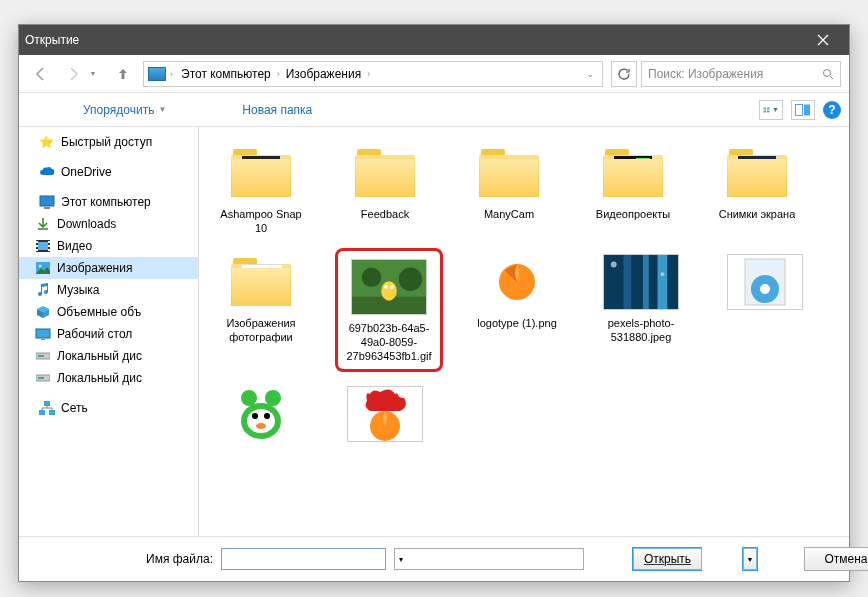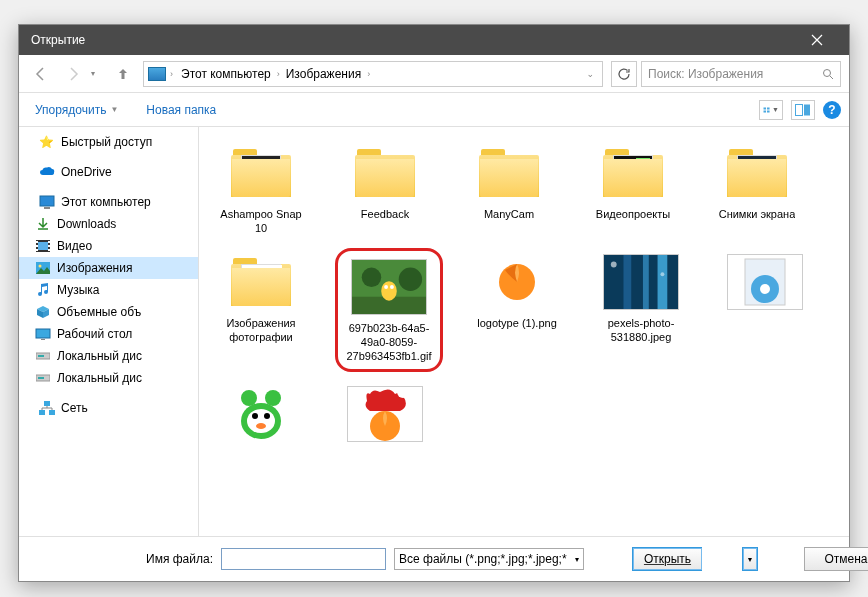--- a/index.html
+++ b/index.html
@@ -1,47 +1,47 @@
 <!DOCTYPE html>
 <html><head>
 <meta charset="utf-8">
 <style>
 * { margin: 0; padding: 0; box-sizing: border-box; font-family: 'Segoe UI', Tahoma, sans-serif; font-size: 12px; }
 body { background: #f0f0f0; width: 868px; height: 597px; position: relative; }
 .window { position: absolute; left: 18px; top: 24px; width: 832px; height: 558px; background: #fff; border: 1px solid #888; box-shadow: 0 5px 20px rgba(0,0,0,0.3); display: flex; flex-direction: column; }
-.titlebar { height: 30px; background: #4a4a4a; color: #fff; display: flex; align-items: center; padding: 0 12px; }
+.titlebar { height: 30px; background: #4a4a4a; color: #fff; display: flex; align-items: center; padding: 0 6px; }
 .titlebar-text { flex: 1; font-size: 12px; }
 .close-btn { width: 40px; height: 30px; display: flex; align-items: center; justify-content: center; cursor: pointer; }
 .navbar { height: 38px; display: flex; align-items: center; padding: 4px 8px; gap: 4px; border-bottom: 1px solid #e0e0e0; }
 .nav-arrow { width: 28px; height: 28px; display: flex; align-items: center; justify-content: center; cursor: pointer; color: #888; }
 .nav-dropdown { width: 16px; color: #888; font-size: 8px; }
 .nav-up { width: 24px; height: 24px; display: flex; align-items: center; justify-content: center; color: #888; }
 .addressbar { flex: 1; height: 26px; border: 1px solid #ccc; display: flex; align-items: center; padding: 0 4px; gap: 4px; margin: 0 4px; }
 .addr-icon { width: 18px; height: 14px; background: linear-gradient(#4aa8e0,#2a7ec0); border: 1px solid #1a6ea0; }
 .breadcrumb { display: flex; align-items: center; gap: 2px; flex: 1; }
 .crumb { padding: 2px 4px; cursor: pointer; }
 .crumb-sep { color: #888; font-size: 9px; }
 .addr-drop { color: #888; font-size: 9px; padding: 0 4px; }
 .refresh-btn { width: 26px; height: 26px; border: 1px solid #ccc; display: flex; align-items: center; justify-content: center; cursor: pointer; }
 .searchbox { width: 200px; height: 26px; border: 1px solid #ccc; display: flex; align-items: center; padding: 0 6px; color: #888; gap: 4px; }
 .toolbar { height: 34px; display: flex; align-items: center; padding: 0 8px; gap: 12px; border-bottom: 1px solid #e0e0e0; }
-.tb-btn { padding: 4px 8px; color: #1a6ec0; cursor: pointer; display: flex; align-items: center; gap: 4px; }
+.tb-btn { padding: 4px 8px; color: #1a6ec0; cursor: pointer; display: flex; align-items: center; gap: 4px; margin-left: 48px; }
 .tb-right { margin-left: auto; display: flex; gap: 8px; align-items: center; }
 .tb-icon { width: 24px; height: 20px; display: flex; align-items: center; justify-content: center; cursor: pointer; }
 .body-area { flex: 1; display: flex; overflow: hidden; }
 .sidebar { width: 180px; border-right: 1px solid #e0e0e0; overflow-y: auto; padding: 4px 0; }
 .side-item { display: flex; align-items: center; gap: 6px; padding: 3px 8px 3px 20px; cursor: pointer; white-space: nowrap; overflow: hidden; }
 .side-item.sub { padding-left: 16px; }
 .side-item.selected { background: #cde8ff; }
 .side-icon { width: 16px; height: 16px; flex-shrink: 0; display: flex; align-items: center; justify-content: center; }
 .side-gap { height: 8px; }
 .content { flex: 1; overflow: auto; padding: 12px; }
 .file-grid { display: flex; flex-wrap: wrap; gap: 8px 24px; align-content: flex-start; }
 .file-item { width: 100px; display: flex; flex-direction: column; align-items: center; cursor: pointer; padding: 4px; }
-.file-item.highlighted { border: 3px solid #d22; border-radius: 16px; padding: 6px; width: 108px; }
+.file-item.highlighted { border: 3px solid #d22; border-radius: 8px; padding: 6px; width: 108px; }
 .file-thumb { width: 80px; height: 60px; display: flex; align-items: center; justify-content: center; margin-bottom: 4px; }
 .folder-icon { width: 60px; height: 48px; position: relative; }
 .folder-back { position: absolute; width: 60px; height: 42px; bottom: 0; background: linear-gradient(#fce08a,#f5c842); border-radius: 2px 2px 0 0; }
 .folder-tab { position: absolute; width: 24px; height: 10px; top: 0; left: 2px; background: #f5c842; border-radius: 2px 2px 0 0; }
 .folder-front { position: absolute; width: 58px; height: 38px; bottom: 0; left: 1px; background: linear-gradient(#ffe9a3,#fccf5a); border-radius: 0 0 2px 2px; }
 .folder-content { position: absolute; width: 40px; height: 30px; top: 6px; left: 10px; background: #fff; border: 1px solid #ddd; }
 .file-label { text-align: center; font-size: 11px; line-height: 1.3; word-break: break-word; max-height: 42px; overflow: hidden; }
 .img-thumb { width: 76px; height: 56px; border: 1px solid #ccc; background: #fff; display: flex; align-items: center; justify-content: center; overflow: hidden; }
 .footer { border-top: 1px solid #e0e0e0; padding: 10px 14px; display: flex; flex-direction: row; gap: 8px; }
 .filename-row { display: flex; align-items: center; gap: 8px; }
@@ -415,21 +415,20 @@
           </div>
       </div>
     </div>
   </div>
 
   <div class="footer">
     <div class="filename-row">
       <div class="filename-label">Имя файла:</div>
       <input class="filename-input" type="text" style="">
       <div class="filter-select">
-          <span style="overflow:hidden;white-space:nowrap;text-overflow:clip">Все файлы (*.png;*.jpg;*.jpeg;*</span>
           <span style="font-size:8px">▾</span>
         </div>
     </div>
     <div class="button-row">
       <div style="display:flex">
         <div class="dlg-btn default split">
             <span style="text-decoration:underline;text-decoration-color:#333">Открыть</span>
           </div>
         <div class="dlg-btn default splitdrop">
             <span style="font-size:7px">▼</span>

